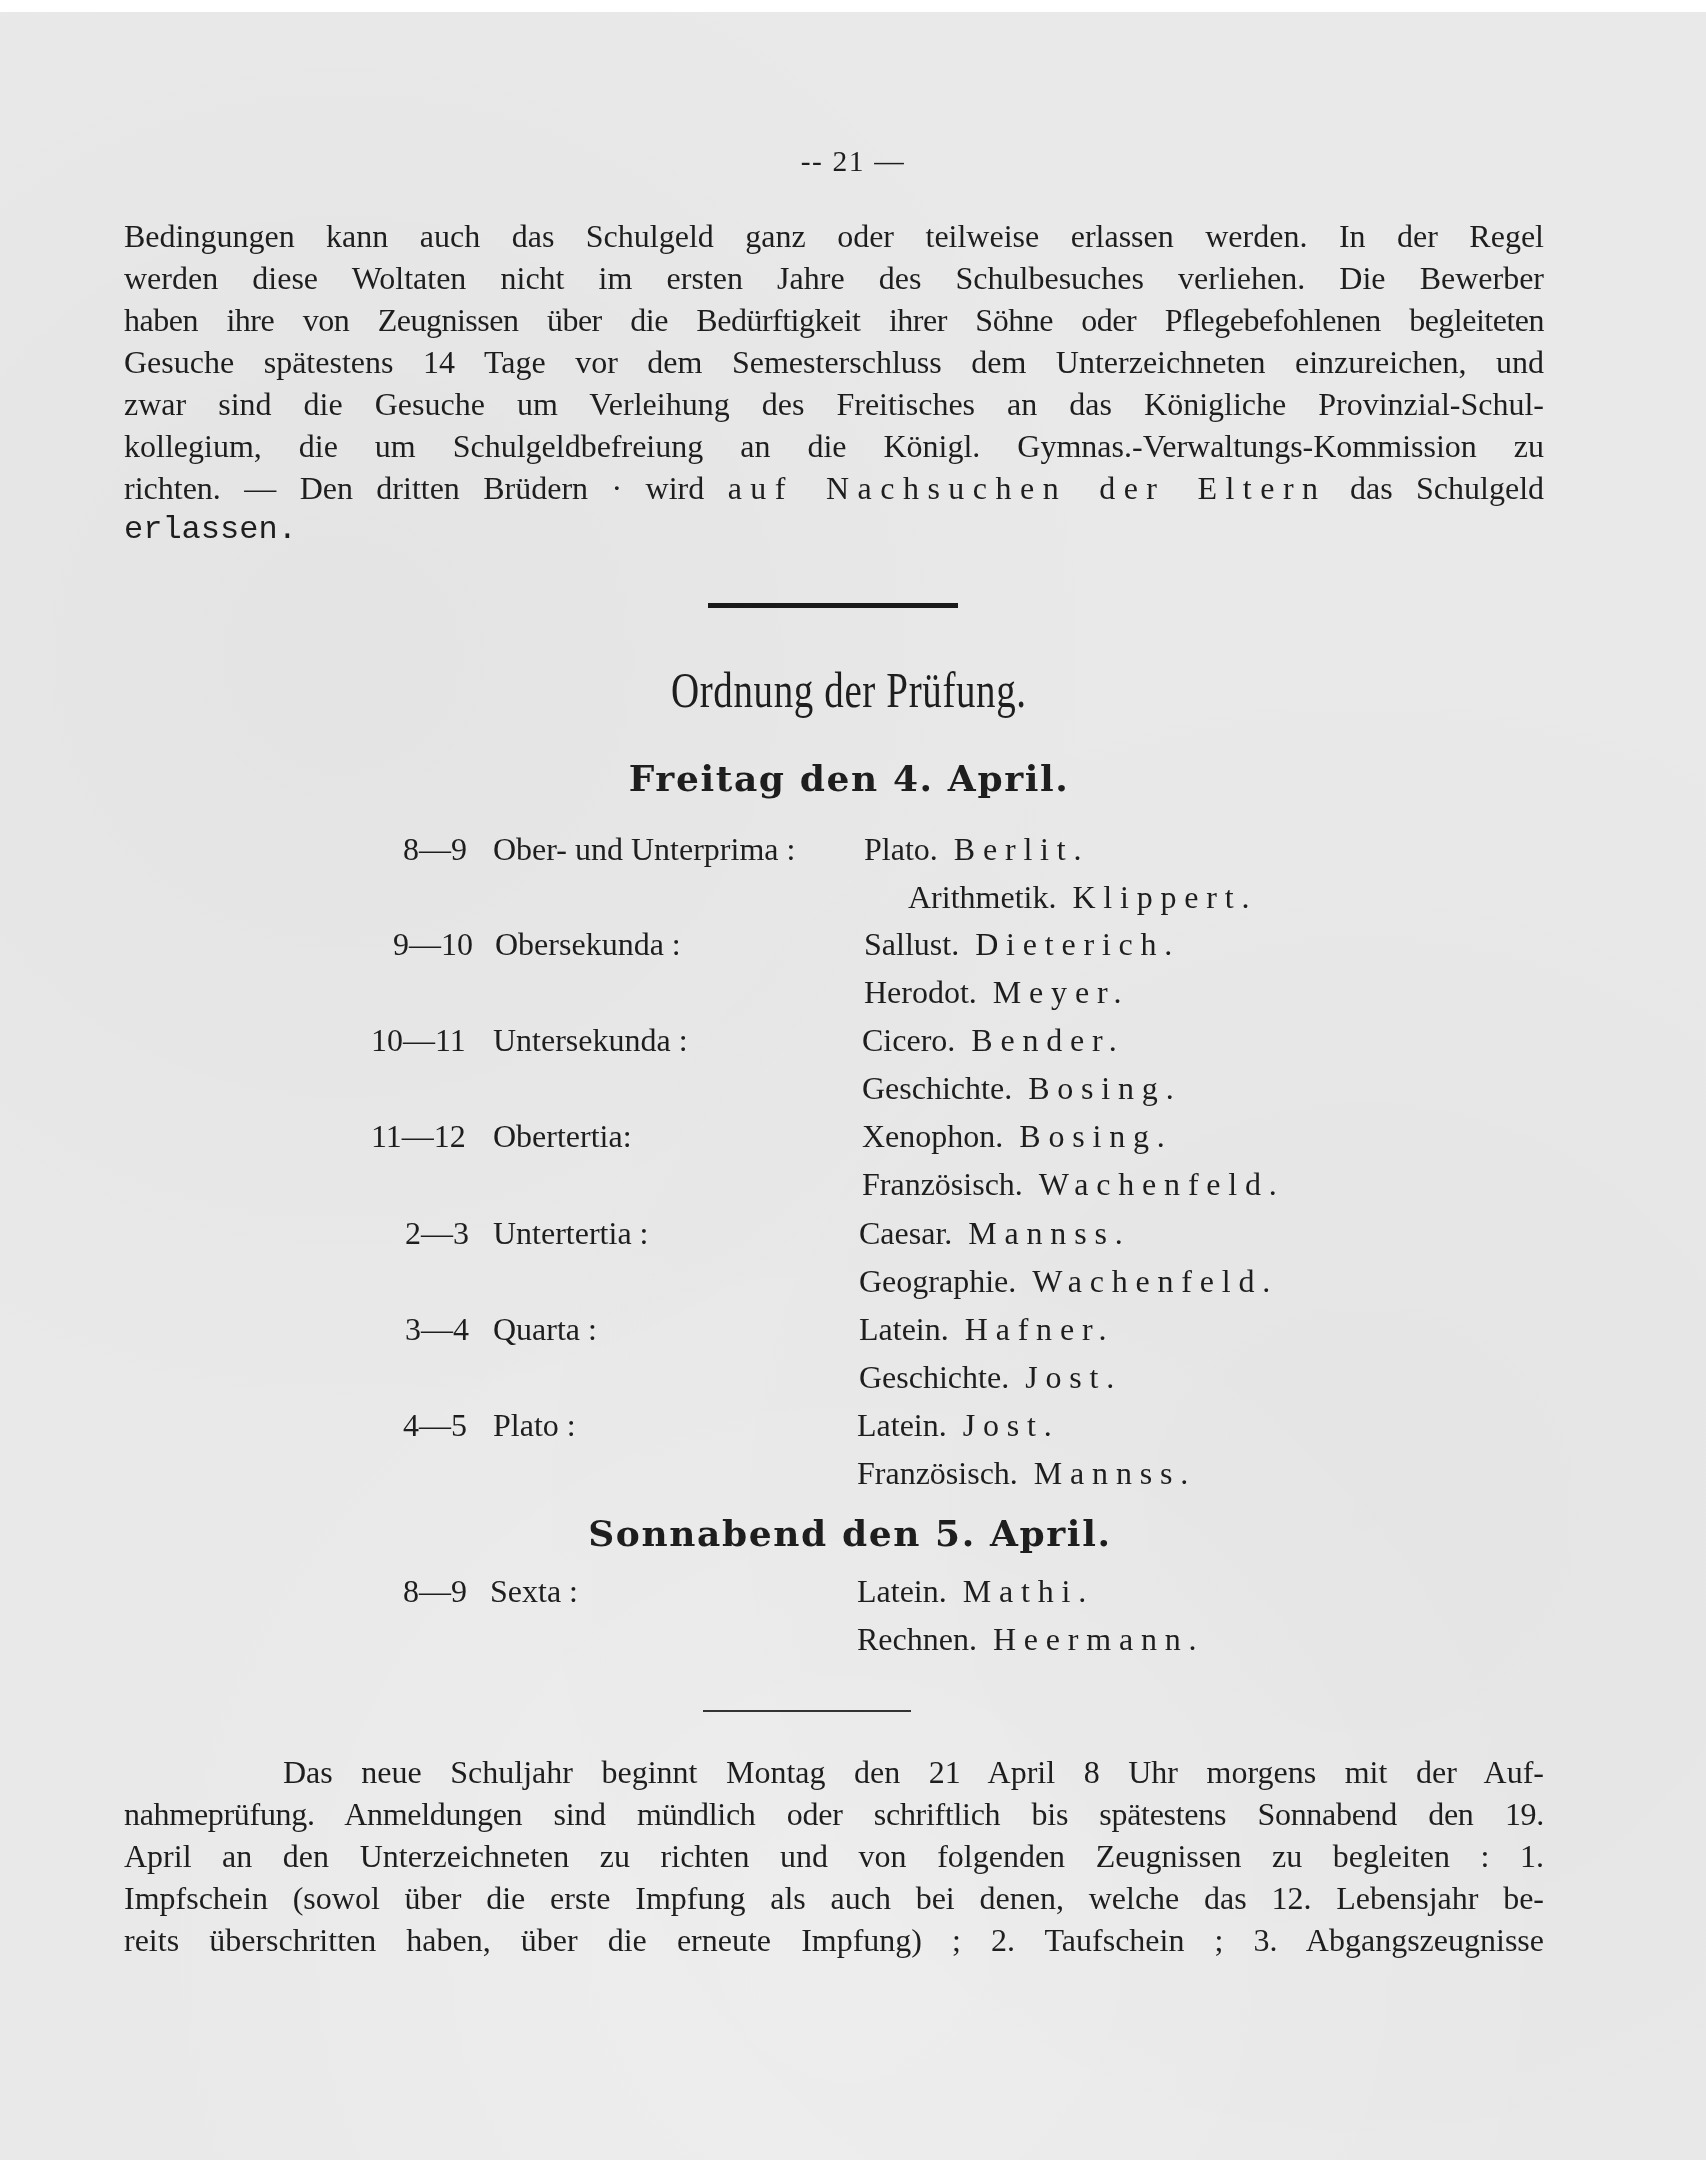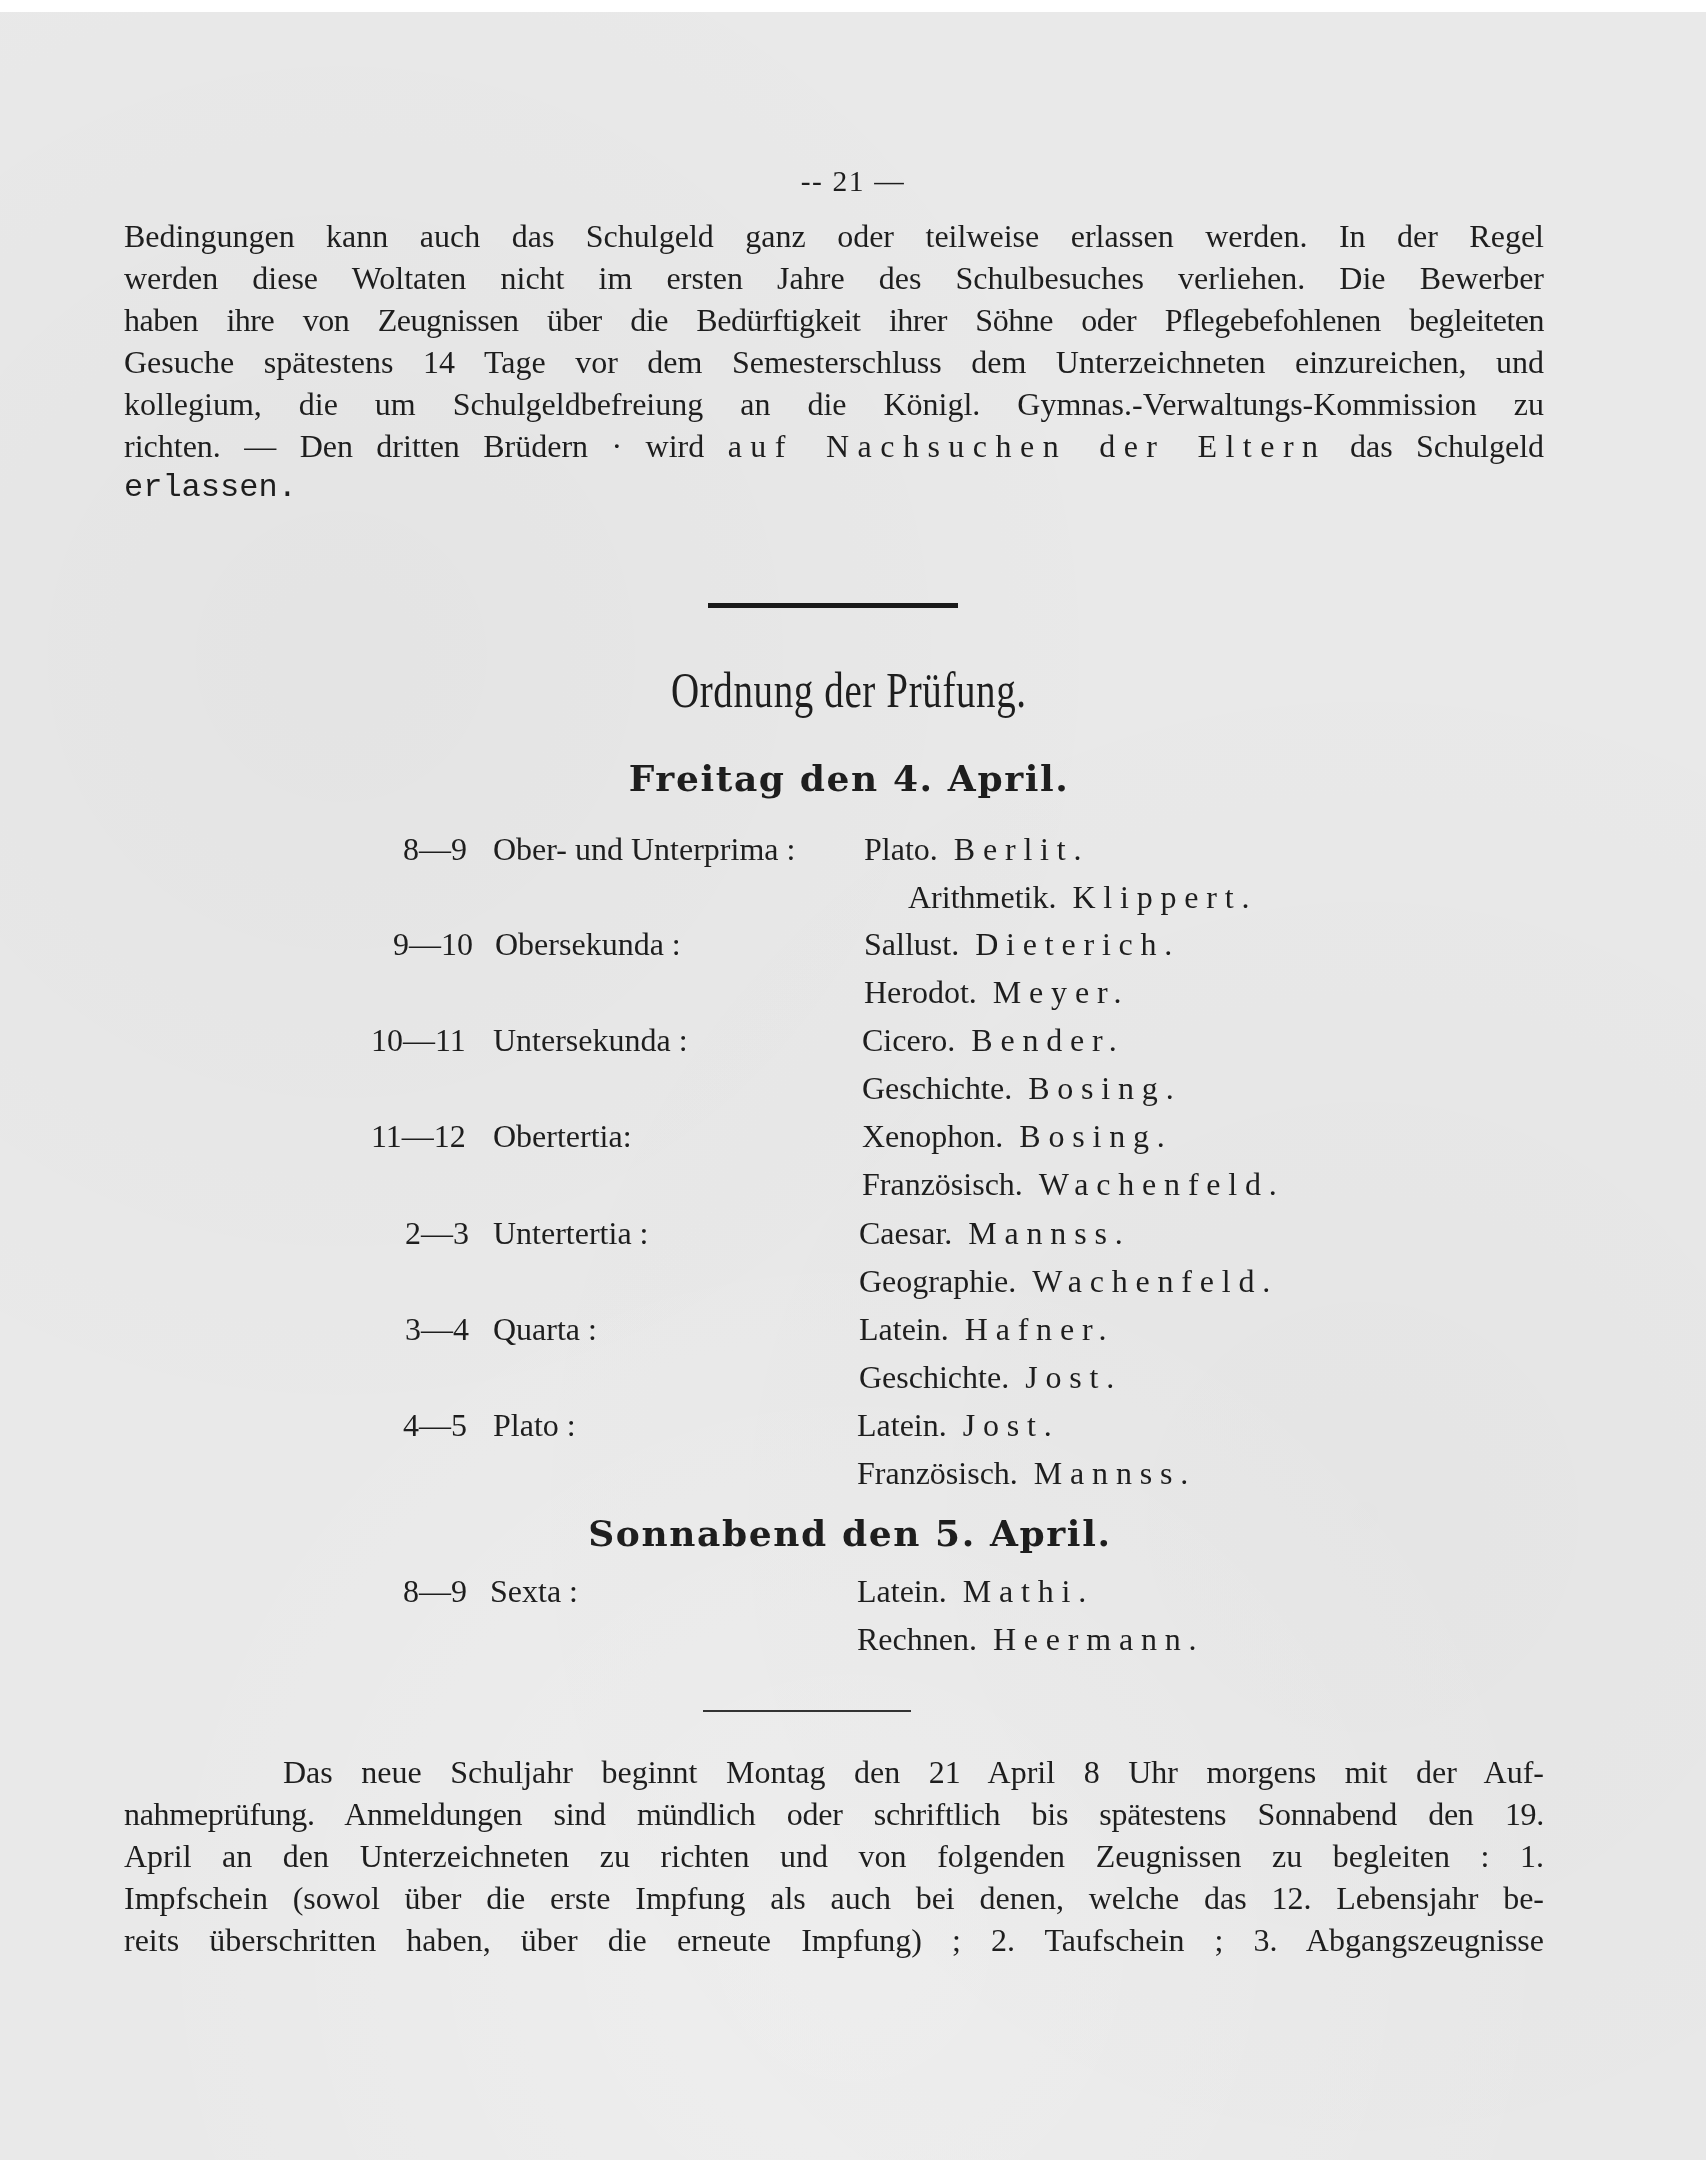--- a/index.html
+++ b/index.html
@@ -28,21 +28,20 @@
         radial-gradient(circle at 50% 90%, rgba(255,255,255,0.25) 0, transparent 35%);
     }
     .page-number {
       position: absolute;
       top: 133px;
       left: 0;
       width: 1706px;
       text-align: center;
       font-size: 29.5px;
       letter-spacing: 1.6px;
-      margin-top: 20px;
     }
     .para {
       position: absolute;
       left: 124px;
       width: 1420px;
       font-size: 32px;
       line-height: 42px;
       text-align: justify;
       text-align-last: justify;
     }
@@ -139,20 +138,21 @@
 
 <div class="paper">
 
   <div class="page-number">-- 21 —</div>
 
   <div class="para para1">
     <span class="line">Bedingungen kann auch das Schulgeld ganz oder teilweise erlassen werden. In der Regel</span>
     <span class="line">werden diese Woltaten nicht im ersten Jahre des Schulbesuches verliehen. Die Bewerber</span>
     <span class="line" style="letter-spacing:-0.5px">haben ihre von Zeugnissen über die Bedürftigkeit ihrer Söhne oder Pflegebefohlenen begleiteten</span>
     <span class="line">Gesuche spätestens 14 Tage vor dem Semesterschluss dem Unterzeichneten einzureichen, und</span>
+    <span class="line">zwar sind die Gesuche um Verleihung des Freitisches an das Königliche Provinzial-Schul-</span>
     <span class="line">kollegium, die um Schulgeldbefreiung an die Königl. Gymnas.-Verwaltungs-Kommission zu</span>
     <span class="line">
       <span>richten. — Den dritten Brüdern · wird</span>
       <span class="spaced">auf Nachsuchen der Eltern</span>
       <span>das Schulgeld</span>
     </span>
     <span class="line last">erlassen.</span>
   </div>
 
   <div class="rule-thick"></div>

